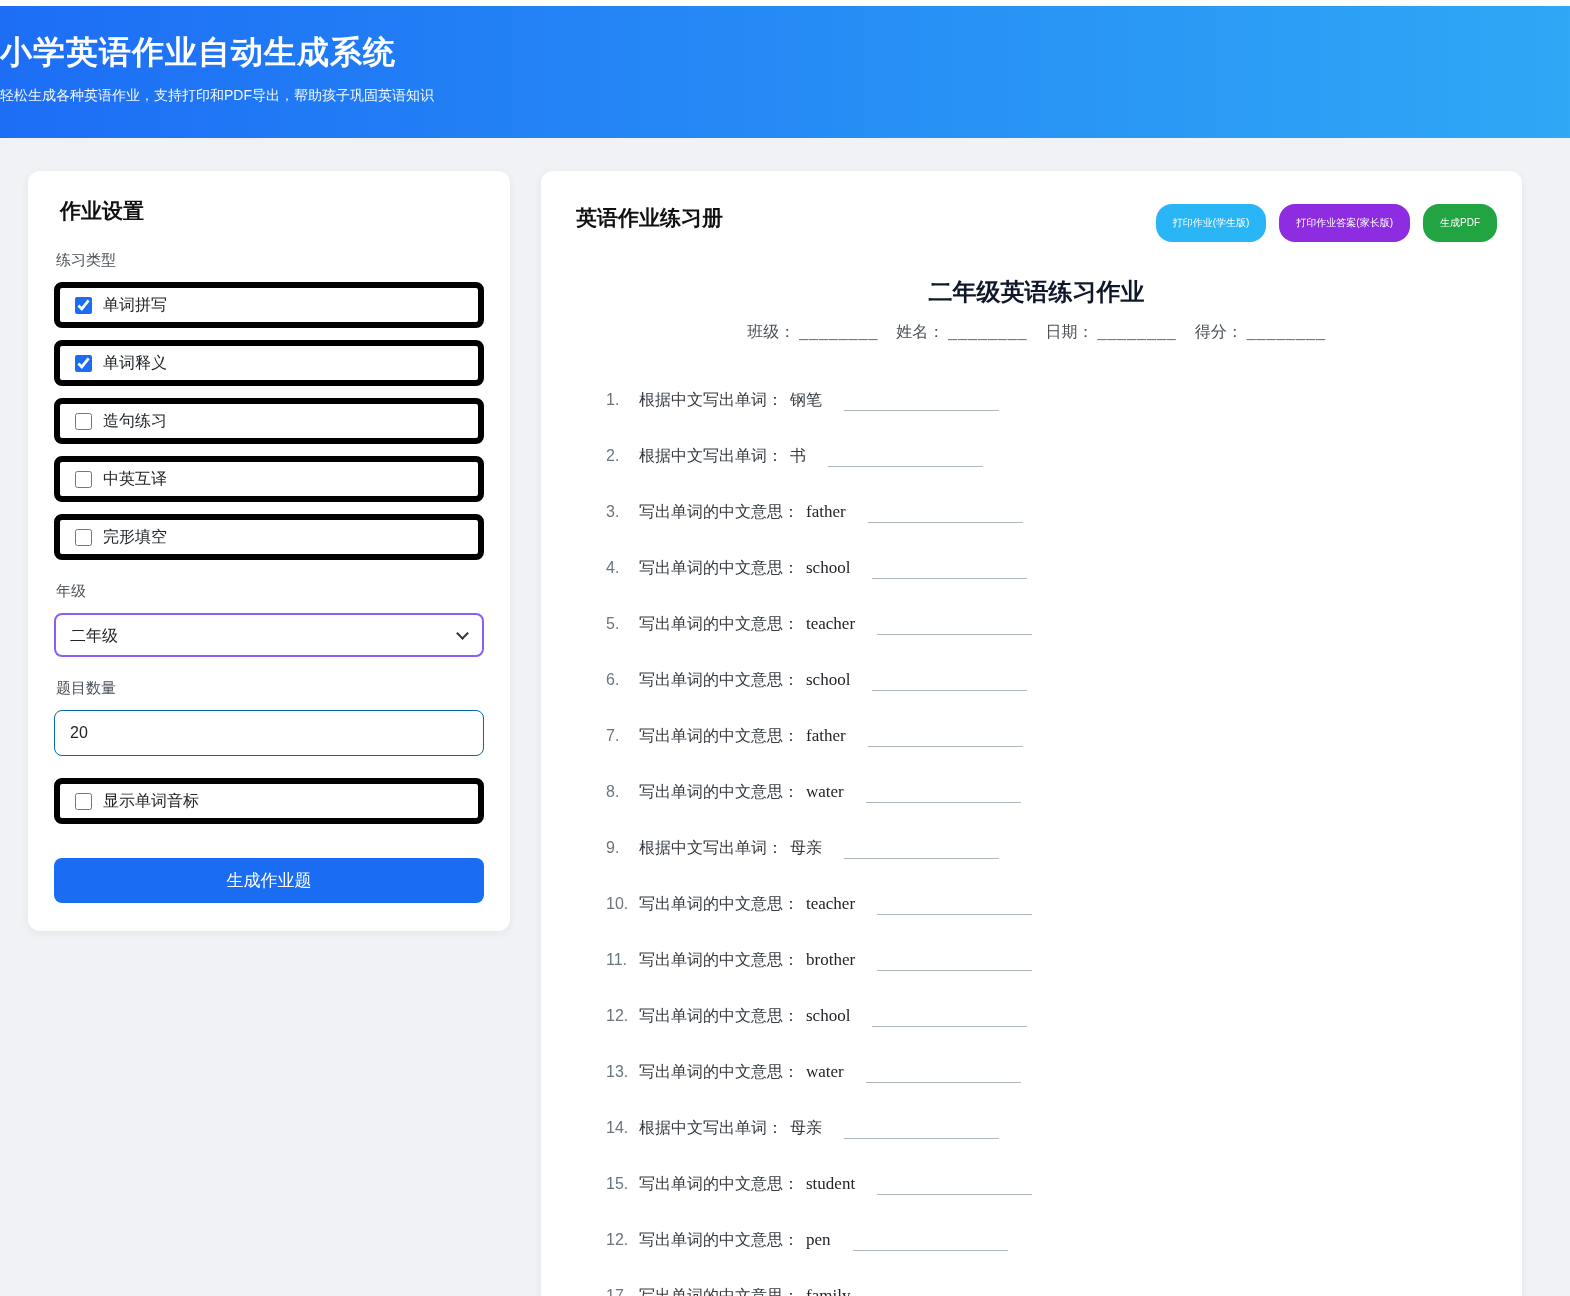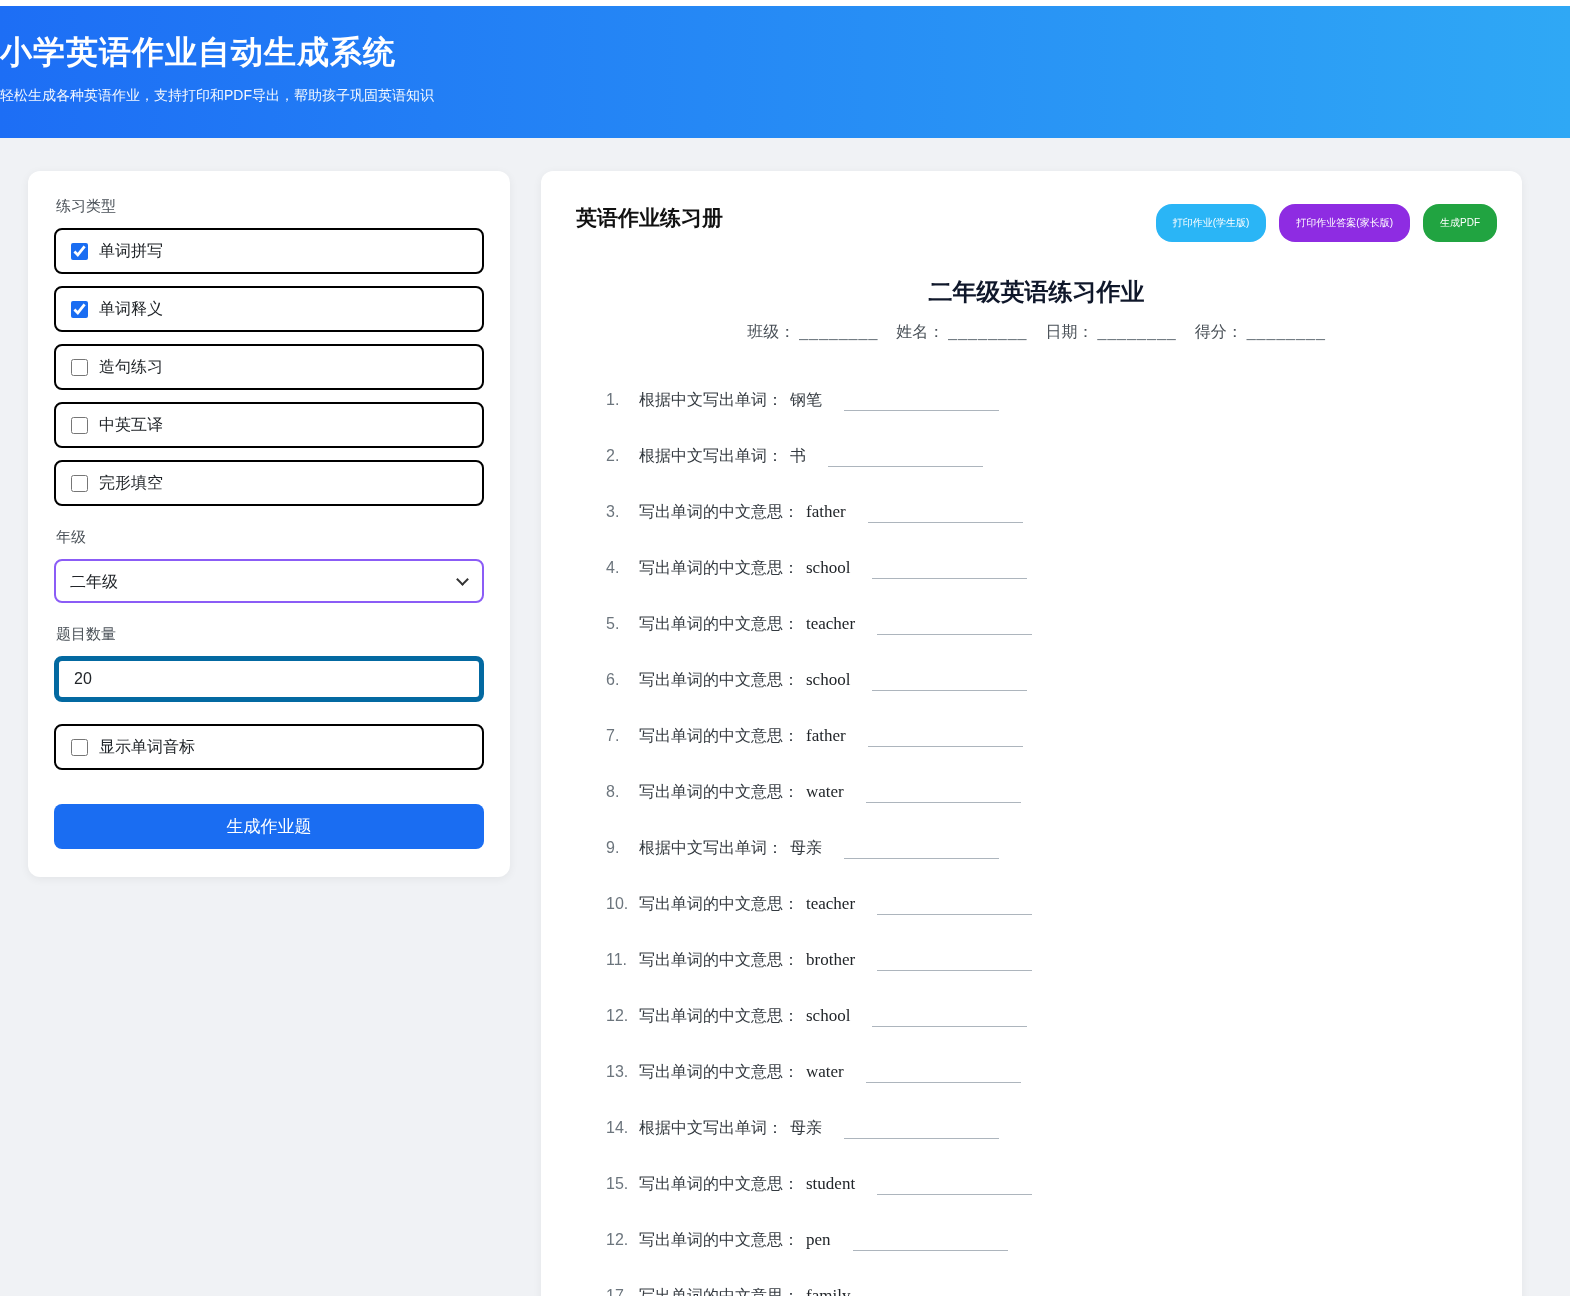--- a/index.html
+++ b/index.html
@@ -58,21 +58,21 @@
     margin: 0 0 26px 6px;
     font-size: 21px; font-weight: bold; color: #111;
   }
   .field-label {
     font-size: 15px; color: #495057;
     margin: 0 0 12px 2px;
   }
   .check-box-row {
     display: flex; align-items: center; gap: 11px;
     height: 46px;
-    border: 2px solid #000000; border-radius: 8px;
+    border: 6px solid #000000; border-radius: 8px;
     padding: 0 15px;
     margin-bottom: 12px;
     font-size: 16px; color: #212529;
     cursor: pointer;
     background: #fff;
   }
   .check-box-row input[type="checkbox"] {
     width: 17px; height: 17px; margin: 0;
     accent-color: var(--c-primary, #1a6df2);
   }
@@ -89,21 +89,21 @@
   }
   .chevron {
     position: absolute; right: 17px; top: 16px;
     width: 9px; height: 9px;
     border-right: 2px solid #333; border-bottom: 2px solid #333;
     transform: rotate(45deg);
     pointer-events: none;
   }
   .text-input {
     width: 100%; height: 46px;
-    border: 5px solid #0369a1; border-radius: 8px;
+    border: 1px solid #0369a1; border-radius: 8px;
     padding: 0 15px;
     font-size: 16px; color: #212529;
     font-family: inherit;
   }
   .primary-btn {
     width: 100%; height: 45px;
     margin-top: 22px;
     background: var(--c-primary, #1a6df2);
     color: #fff; border: none; border-radius: 8px;
     font-size: 17px; font-family: inherit;
@@ -183,20 +183,21 @@
 
 <header class="app-header">
   <h1>小学英语作业自动生成系统</h1>
   <p>轻松生成各种英语作业，支持打印和PDF导出，帮助孩子巩固英语知识</p>
 </header>
 
 <div class="content-bg">
   <div class="content">
 
     <aside class="card settings">
+      <h2>作业设置</h2>
 
       <div class="field-label">练习类型</div>
       <div id="exercise-type-list">
           <label class="check-box-row">
             <input type="checkbox" checked="" style="">
             <span>单词拼写</span>
           </label>
           <label class="check-box-row">
             <input type="checkbox" checked="" style="">
             <span>单词释义</span>

